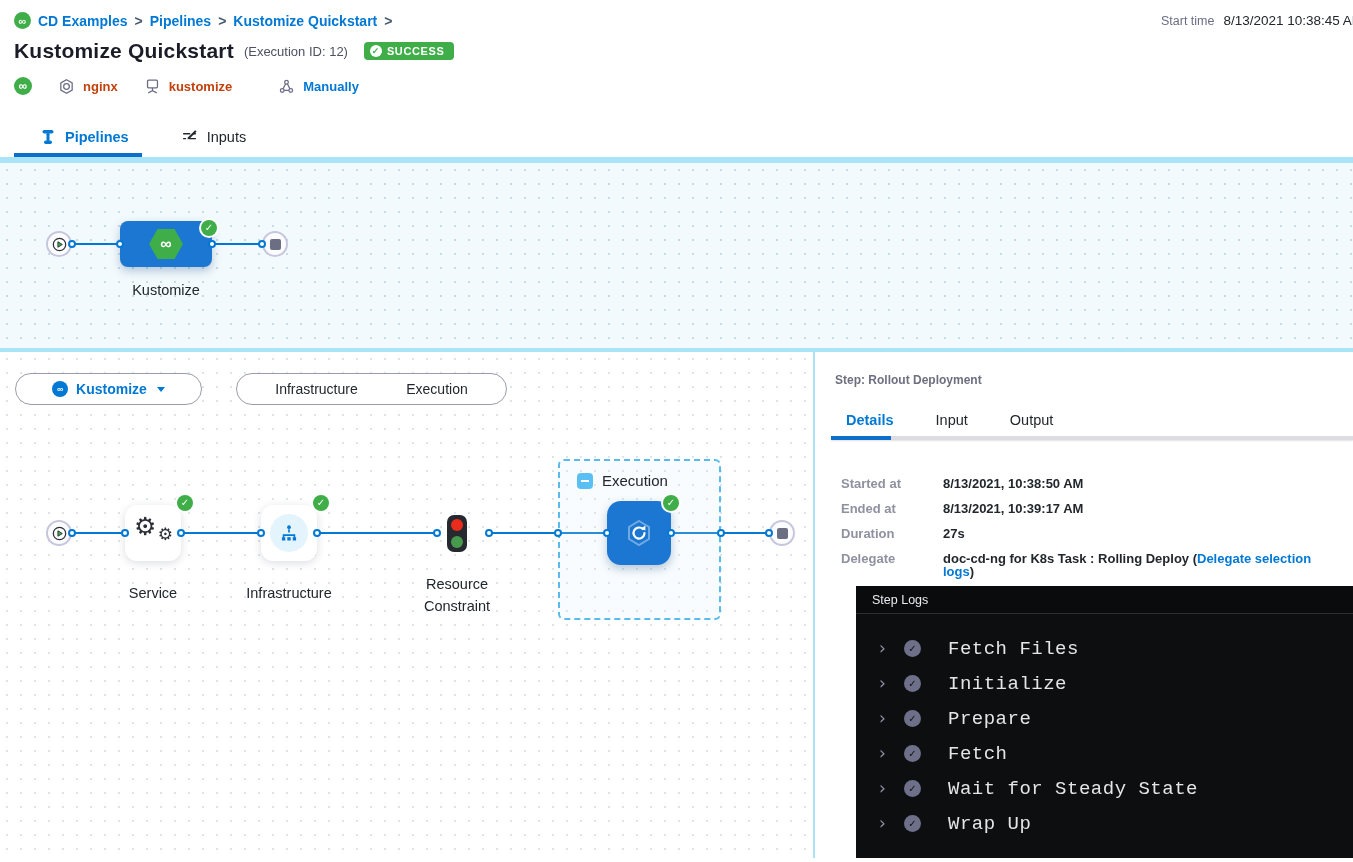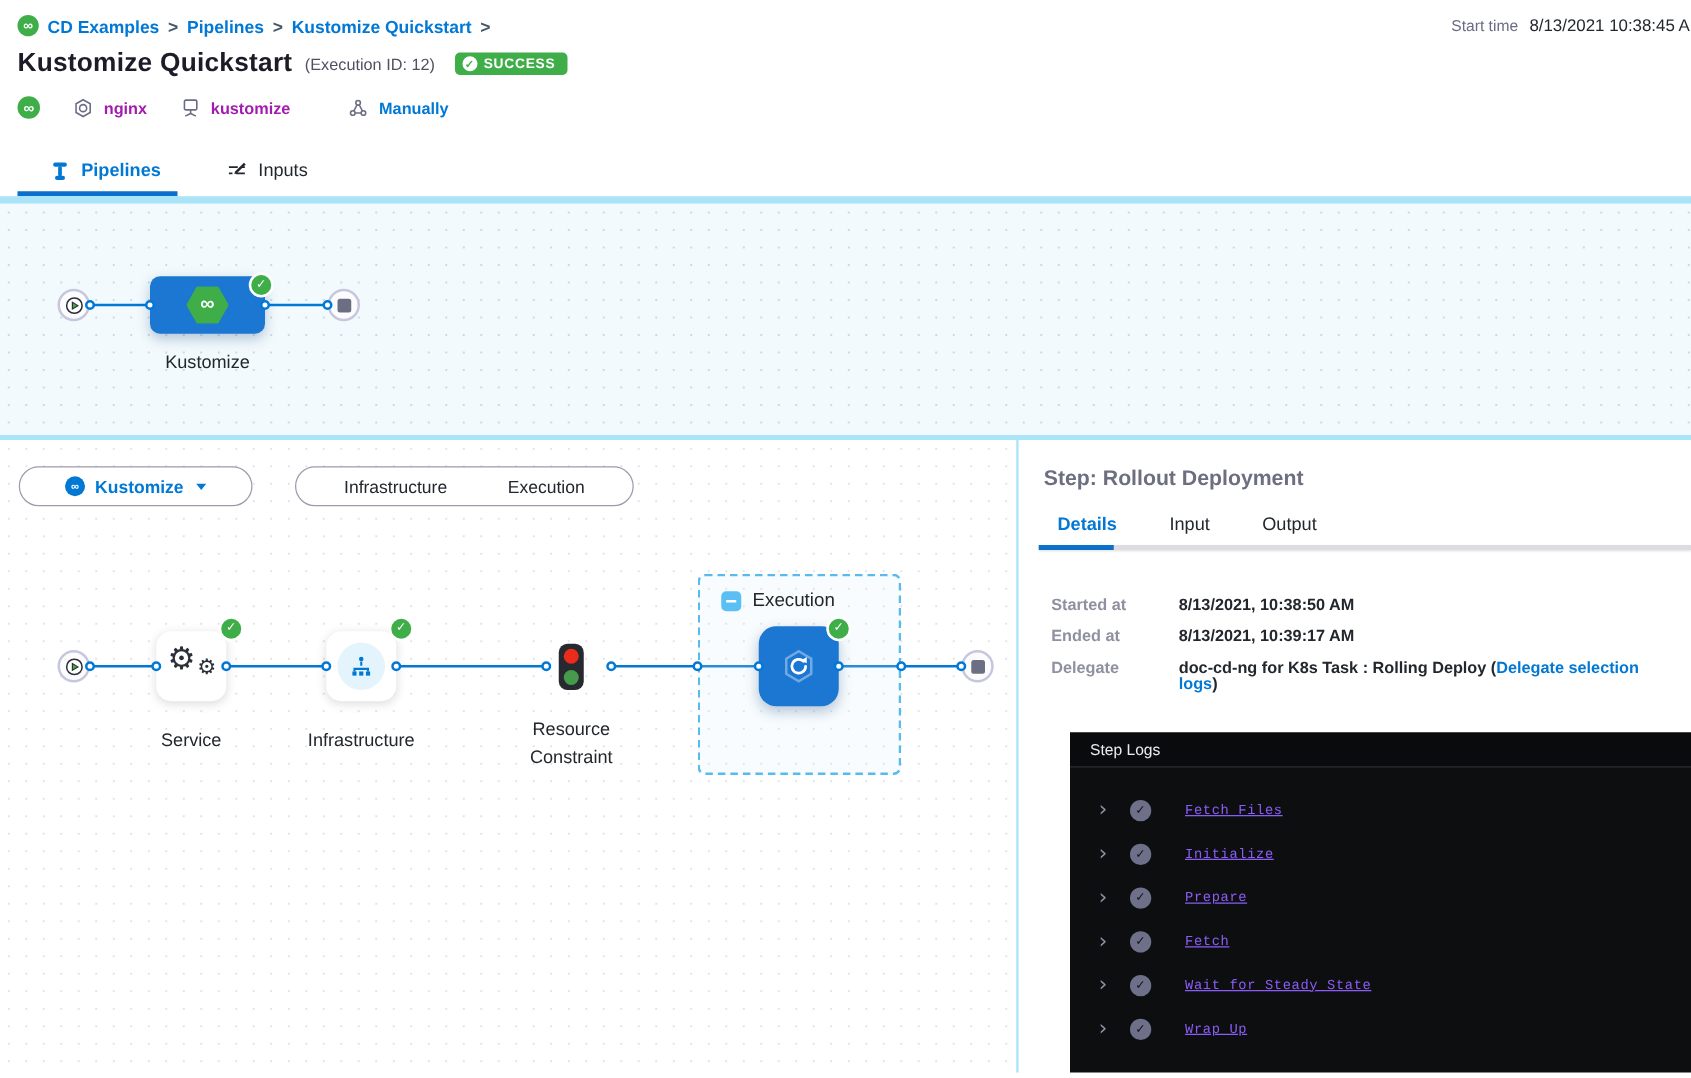--- a/index.html
+++ b/index.html
@@ -15,21 +15,21 @@
   .start-time { position:absolute; top:13px; left:1161px; display:flex; gap:9px; white-space:nowrap; align-items:baseline; }
   .start-time .lbl { color:#6b6d85; font-size:12.5px; }
   .start-time .val { color:#22272d; font-size:13.5px; }
   .title-row { position:absolute; top:39px; left:14px; display:flex; align-items:center; gap:10px; }
   .page-title { font-size:21px; font-weight:700; color:#1c1c28; letter-spacing:0.2px; }
   .exec-id { font-size:13px; color:#4f5162; }
   .status-badge { margin-left:6px; background:#3fae49; color:#fff; border-radius:4px; padding:3px 10px 3px 6px; font-size:11px; font-weight:700; letter-spacing:0.6px; display:flex; align-items:center; gap:5px; }
   .status-badge .ic { width:12px; height:12px; border-radius:50%; background:#fff; color:#3fae49; font-size:9px; display:flex; align-items:center; justify-content:center; font-weight:700; }
   .meta-row { position:absolute; top:77px; left:14px; display:flex; align-items:center; gap:26px; font-size:13px; }
   .meta-item { display:flex; align-items:center; gap:8px; }
-  .meta-item .txt { font-weight:600; color:#a21caf; }
+  .meta-item .txt { font-weight:600; color:#c2410c; }
   .meta-item .link { font-weight:600; color:#0278d5; cursor:pointer; }
   .meta-ic { display:inline-flex; }
 
   
   .tabbar { position:relative; height:53px; background:#fff; display:flex; align-items:center; padding-left:40px; gap:52px; }
   .tab { display:flex; align-items:center; gap:9px; font-size:14.5px; cursor:pointer; }
   .tab.active { color:#0278d5; font-weight:600; }
   .tab.idle { color:#22272d; font-weight:500; }
   .tab-underline { position:absolute; left:14px; bottom:6px; width:128px; height:4px; background:#0c6fcc; }
   .bar-lightblue { position:absolute; left:0; right:0; bottom:0; height:6px; background:#a9e4f8; }
@@ -73,40 +73,40 @@
 
   .exec-group { position:absolute; left:558px; top:107px; width:163px; height:161px; border:2px dashed #58bbec; border-radius:6px; background:rgba(215,240,252,0.18); z-index:2; }
   .exec-group .collapse { position:absolute; left:17px; top:12px; width:16px; height:16px; background:#5ac0f4; border-radius:4px; display:flex; align-items:center; justify-content:center; cursor:pointer; }
   .exec-group .collapse .minus { width:8px; height:2px; background:#fff; }
   .exec-group .glabel { position:absolute; left:42px; top:11px; font-size:15px; color:#22272d; }
 
   .rollout-node { position:absolute; left:607px; top:149px; width:64px; height:64px; border-radius:14px; background:#1b77d2; box-shadow:0 4px 10px rgba(9,60,120,0.28); display:flex; align-items:center; justify-content:center; z-index:4; cursor:pointer; }
 
   
   .rpanel { position:relative; flex:1; background:#fff; }
-  .step-title { position:absolute; top:21px; left:20px; color:#6d6f81; font-weight:600; font-size:17px; }
+  .step-title { position:absolute; top:21px; left:20px; color:#6d6f81; font-weight:600; font-size:12px; }
   .ptabs { position:absolute; top:60px; left:31px; display:flex; gap:42px; font-size:14.5px;align-items:flex-end; }
   .ptab.active { color:#0278d5; font-weight:600; cursor:pointer; }
   .ptab.idle { color:#22272d; font-weight:500; cursor:pointer; }
   .rule { position:absolute; top:84px; left:16px; right:0; height:4px; background:#dcdce2; box-shadow:0 1px 2px rgba(0,0,0,0.12); }
   .rule-active { position:absolute; top:84px; left:16px; width:60px; height:4px; background:#0c6fcc; z-index:2; }
 
   .details { position:absolute; top:113px; left:26px; right:16px; font-size:13px; }
   .drow { display:flex; margin-bottom:7px; line-height:13px;margin-top:12px; }
   .dlabel { width:102px; color:#8f90a0; font-weight:600; flex:none; }
   .dvalue { color:#22272d; font-weight:600; }
   .dvalue a, .dlink { color:#0278d5; font-weight:600; text-decoration:none; cursor:pointer; }
 
   .logs { position:absolute; left:0; right:0; top:234px; bottom:0; background:#0d0e10;margin-left:41px; }
   .logs-header { height:28px; background:#0a0b0d; border-bottom:1px solid #2e2e33; display:flex; align-items:center; padding-left:16px; color:#eaeaf0; font-size:12.5px; }
   .logs-body { padding-top:17px; }
   .log-row { height:35px; display:flex; align-items:center; padding-left:23px; cursor:pointer; }
   .log-chev { color:#8e90a6; font-size:17px; width:25px; font-family:"DejaVu Sans",sans-serif; line-height:17px; }
   .log-badge { width:17px; height:17px; border-radius:50%; background:#6e7089; color:#101115; font-size:10px; display:flex; align-items:center; justify-content:center; margin-right:27px; font-family:"DejaVu Sans",sans-serif; font-weight:700; }
-  .log-text { font-family:"Liberation Mono","DejaVu Sans Mono",monospace; font-size:11px; letter-spacing:0.5px; color:#8b5cf6;text-decoration:underline; }
+  .log-text { font-family:"Liberation Mono","DejaVu Sans Mono",monospace; font-size:19px; letter-spacing:0.5px; color:#e5e5e5; }
 
   svg { display:block; }
 </style>
 </head>
 <body>
 
 <div class="header">
   <div class="breadcrumb">
     <span class="cd-badge">∞</span>
     <span class="crumb">CD Examples</span>
@@ -325,20 +325,24 @@
     <div class="details">
       <div class="drow">
         <span class="dlabel">Started at</span>
         <span class="dvalue">8/13/2021, 10:38:50 AM</span>
       </div>
       <div class="drow">
         <span class="dlabel">Ended at</span>
         <span class="dvalue">8/13/2021, 10:39:17 AM</span>
       </div>
       <div class="drow">
+        <span class="dlabel">Duration</span>
+        <span class="dvalue">27s</span>
+      </div>
+      <div class="drow">
         <span class="dlabel">Delegate</span>
         <span class="dvalue">
           <span>doc-cd-ng for K8s Task : Rolling Deploy (</span><span class="dlink">Delegate selection logs</span><span>)</span>
         </span>
       </div>
     </div>
 
     <div class="logs">
       <div class="logs-header">
         <span>Step Logs</span>

